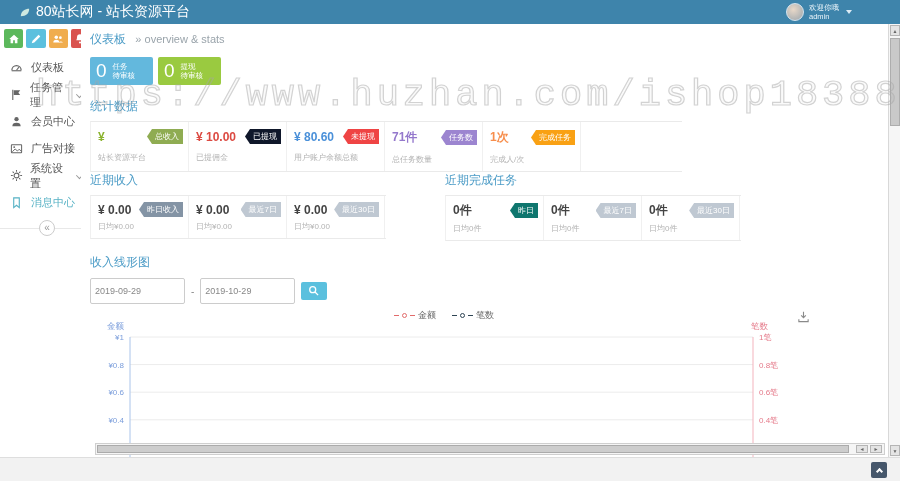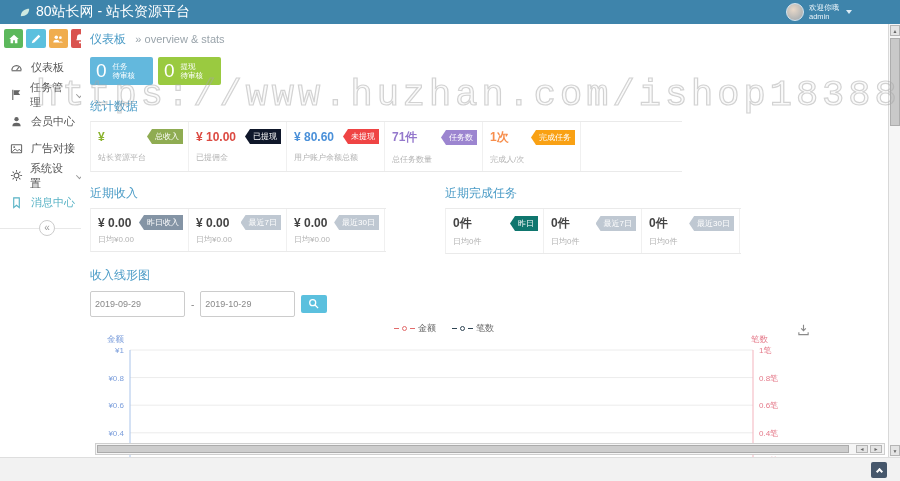--- a/index.html
+++ b/index.html
@@ -41,21 +41,21 @@
 
   .sec-title { font-size:12px; color:#4a9bc6; }
   .stats-row { margin-top:6px; display:flex; width:592px; border-top:1px solid #eaeaea; border-bottom:1px solid #eaeaea; border-left:1px solid #f0f0f0; }
   .stat-card { width:98px; padding:7px 5px 6px 7px; border-right:1px solid #f0f0f0; }
   .stat-top { display:flex; justify-content:space-between; align-items:center; }
   .stat-val { font-size:12px; font-weight:bold; white-space:nowrap; }
   .badge { font-size:8px; color:#fff; padding:2px 4px 2px 8px; white-space:nowrap;
            clip-path:polygon(5px 0, 100% 0, 100% 100%, 5px 100%, 0 50%);text-align:right; }
   .stat-label { margin-top:8px; font-size:8px; color:#b3b3b3; white-space:nowrap; overflow:hidden; }
 
-  .recent-wrap { display:flex; margin-top:13px; }
+  .recent-wrap { display:flex; margin-top:0; }
   .col-left { width:355px; }
   .col-right { flex:1; }
   .rcards { margin-top:6px; display:flex; width:296px; border-top:1px solid #eaeaea; border-bottom:1px solid #eaeaea; border-left:1px solid #f0f0f0; }
   .r-card { width:98px; padding:6px 5px 6px 7px; border-right:1px solid #f0f0f0; }
   .r-val { font-size:12px; font-weight:bold; color:#444; white-space:nowrap; }
   .r-sub { margin-top:4px; font-size:8px; color:#b3b3b3; }
 
   .chart-sec { margin-top:13px; }
   .controls { display:flex; gap:6px; margin-top:7px; align-items:center; }
   .date-input { width:95px; height:17px; border:1px solid #ccc; border-radius:2px; font-size:9px; color:#888;

